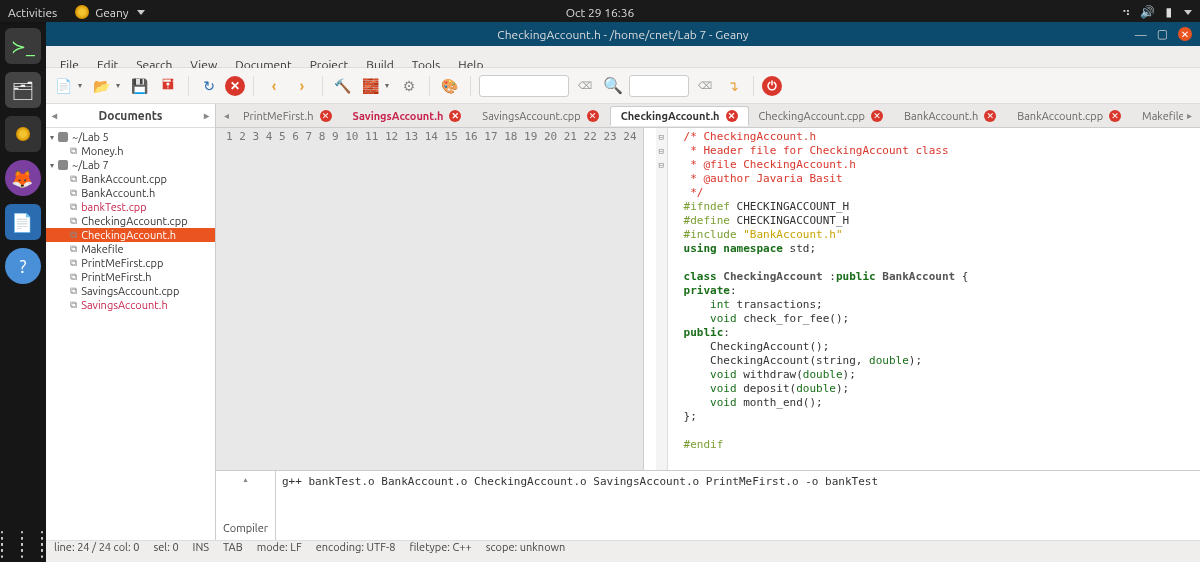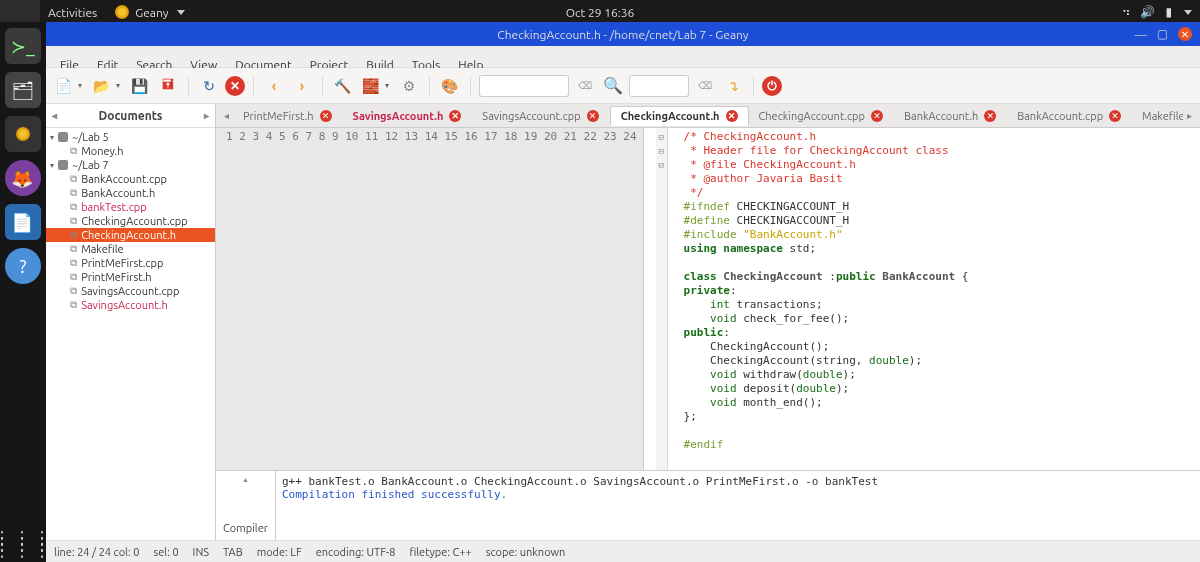--- a/index.html
+++ b/index.html
@@ -1,39 +1,39 @@
 <!DOCTYPE html>
 <html><head>
 <meta charset="utf-8">
 <style>
 * { margin:0; padding:0; box-sizing:border-box; }
 body { font-family:Ubuntu,Arial,sans-serif; font-size:12px; background:#2c2c2c; width:1200px; height:562px; overflow:hidden; position:relative; }
 
 
-.gnome-panel { background:#1a1a1a; color:#ddd; height:22px; display:flex; align-items:center; padding:12px 8px; font-size:12px;margin-left:40px; }
+.gnome-panel { background:#1a1a1a; color:#ddd; height:22px; display:flex; align-items:center; padding:12px 8px; font-size:12px; }
 .gnome-panel .center { position:absolute; left:50%; transform:translateX(-50%); }
 .gnome-panel .right { margin-left:auto; display:flex; gap:10px; align-items:center;}
 .gnome-panel .app { margin-left:18px; display:flex; align-items:center; gap:6px;}
 .geany-ico { width:14px; height:14px; background:radial-gradient(circle,#f4c430 30%,#d49000 70%); border-radius:50%;}
 .tri{display:inline-block;border-left:4px solid transparent;border-right:4px solid transparent;border-top:5px solid #ccc;margin-left:2px;}
 
 
 .dock { position:absolute; left:0; top:22px; width:46px; height:540px; background:rgba(20,20,20,0.9); display:flex; flex-direction:column; align-items:center; padding-top:6px; gap:8px; z-index:5;}
 .dock-item { width:36px; height:36px; border-radius:6px; display:flex; align-items:center; justify-content:center; font-size:18px;}
 .term{background:#3a3a3a;color:#8f8;}
 .files{background:#444;color:#eee;}
 .gy{background:#333;}
 .ff{background:#7b3fa0;color:#fff;border-radius:50%;}
 .doc{background:#2b6cb0;color:#fff;}
 .help{background:#4a90d9;color:#fff;border-radius:50%;}
 .grid9{position:absolute;bottom:10px;color:#ccc;font-size:18px;letter-spacing:2px;line-height:6px;}
 
 
 .win { position:absolute; left:46px; top:22px; right:0; height:540px; background:#f6f5f4; display:flex; flex-direction:column;}
-.titlebar{background:#1d4ed8;color:#ddd;height:24px;display:flex;align-items:center;justify-content:center;font-size:12px;position:relative;}
+.titlebar{background:#0c4a6e;color:#ddd;height:24px;display:flex;align-items:center;justify-content:center;font-size:12px;position:relative;}
 .titlebar .wbtns{position:absolute;right:8px;display:flex;gap:10px;align-items:center;}
 .wbtn{color:#ccc;font-size:12px;}
 .wclose{background:#e95420;color:#fff;width:14px;height:14px;border-radius:50%;display:flex;align-items:center;justify-content:center;font-size:10px;}
 
 
 .menubar{background:#f0eeec;height:22px;display:flex;align-items:center;padding:0 6px;gap:2px;border-bottom:1px solid #ddd;font-size:12px;color:#333;}
 .menubar span{padding:2px 8px;margin-top:16px;}
 
 
 .toolbar{background:#f6f5f4;height:36px;display:flex;align-items:center;padding:0 6px;gap:4px;border-bottom:1px solid #ddd;}
@@ -83,21 +83,21 @@
 
 
 .compiler{height:70px;border-top:1px solid #ccc;display:flex;background:#fff;}
 .comp-tab{width:60px;border-right:1px solid #ccc;display:flex;align-items:flex-end;justify-content:center;padding:6px 2px;font-size:11px;color:#444;position:relative;}
 .comp-tab .up{position:absolute;top:4px;font-size:8px;color:#888;}
 .comp-body{flex:1;font-family:monospace;font-size:11px;padding:4px 6px;overflow:auto;}
 .co-blue{color:#2956c9;}
 .co-bk{color:#333;}
 
 
-.status{height:22px;background:#f0eeec;border-top:1px solid #ddd;display:flex;align-items:center;padding:0 8px;gap:14px;font-size:11px;color:#444;}
+.status{height:22px;background:#f0eeec;border-top:1px solid #ddd;display:flex;padding:0 8px;gap:14px;font-size:11px;color:#444;}
 </style>
 </head>
 <body>
 
 <div class="gnome-panel">
   <span>Activities</span>
   <span class="app">
     <span class="geany-ico"></span>
     <span>Geany</span>
     <span class="tri"></span>
@@ -356,21 +356,20 @@
 
 </div>
       </div>
       <div class="compiler">
         <div class="comp-tab">
           <span class="up">▴</span>
           <span>Compiler</span>
         </div>
         <div class="comp-body" id="compbody">
             <div class="co-bk">g++ bankTest.o BankAccount.o CheckingAccount.o SavingsAccount.o PrintMeFirst.o -o bankTest</div>
-            <div class="co-blue">Compilation finished successfully.</div>
           </div>
       </div>
     </div>
   </div>
 
   <div class="status">
     <span>line: 24 / 24   col: 0</span>
     <span>sel: 0</span>
     <span>INS</span>
     <span>TAB</span>

